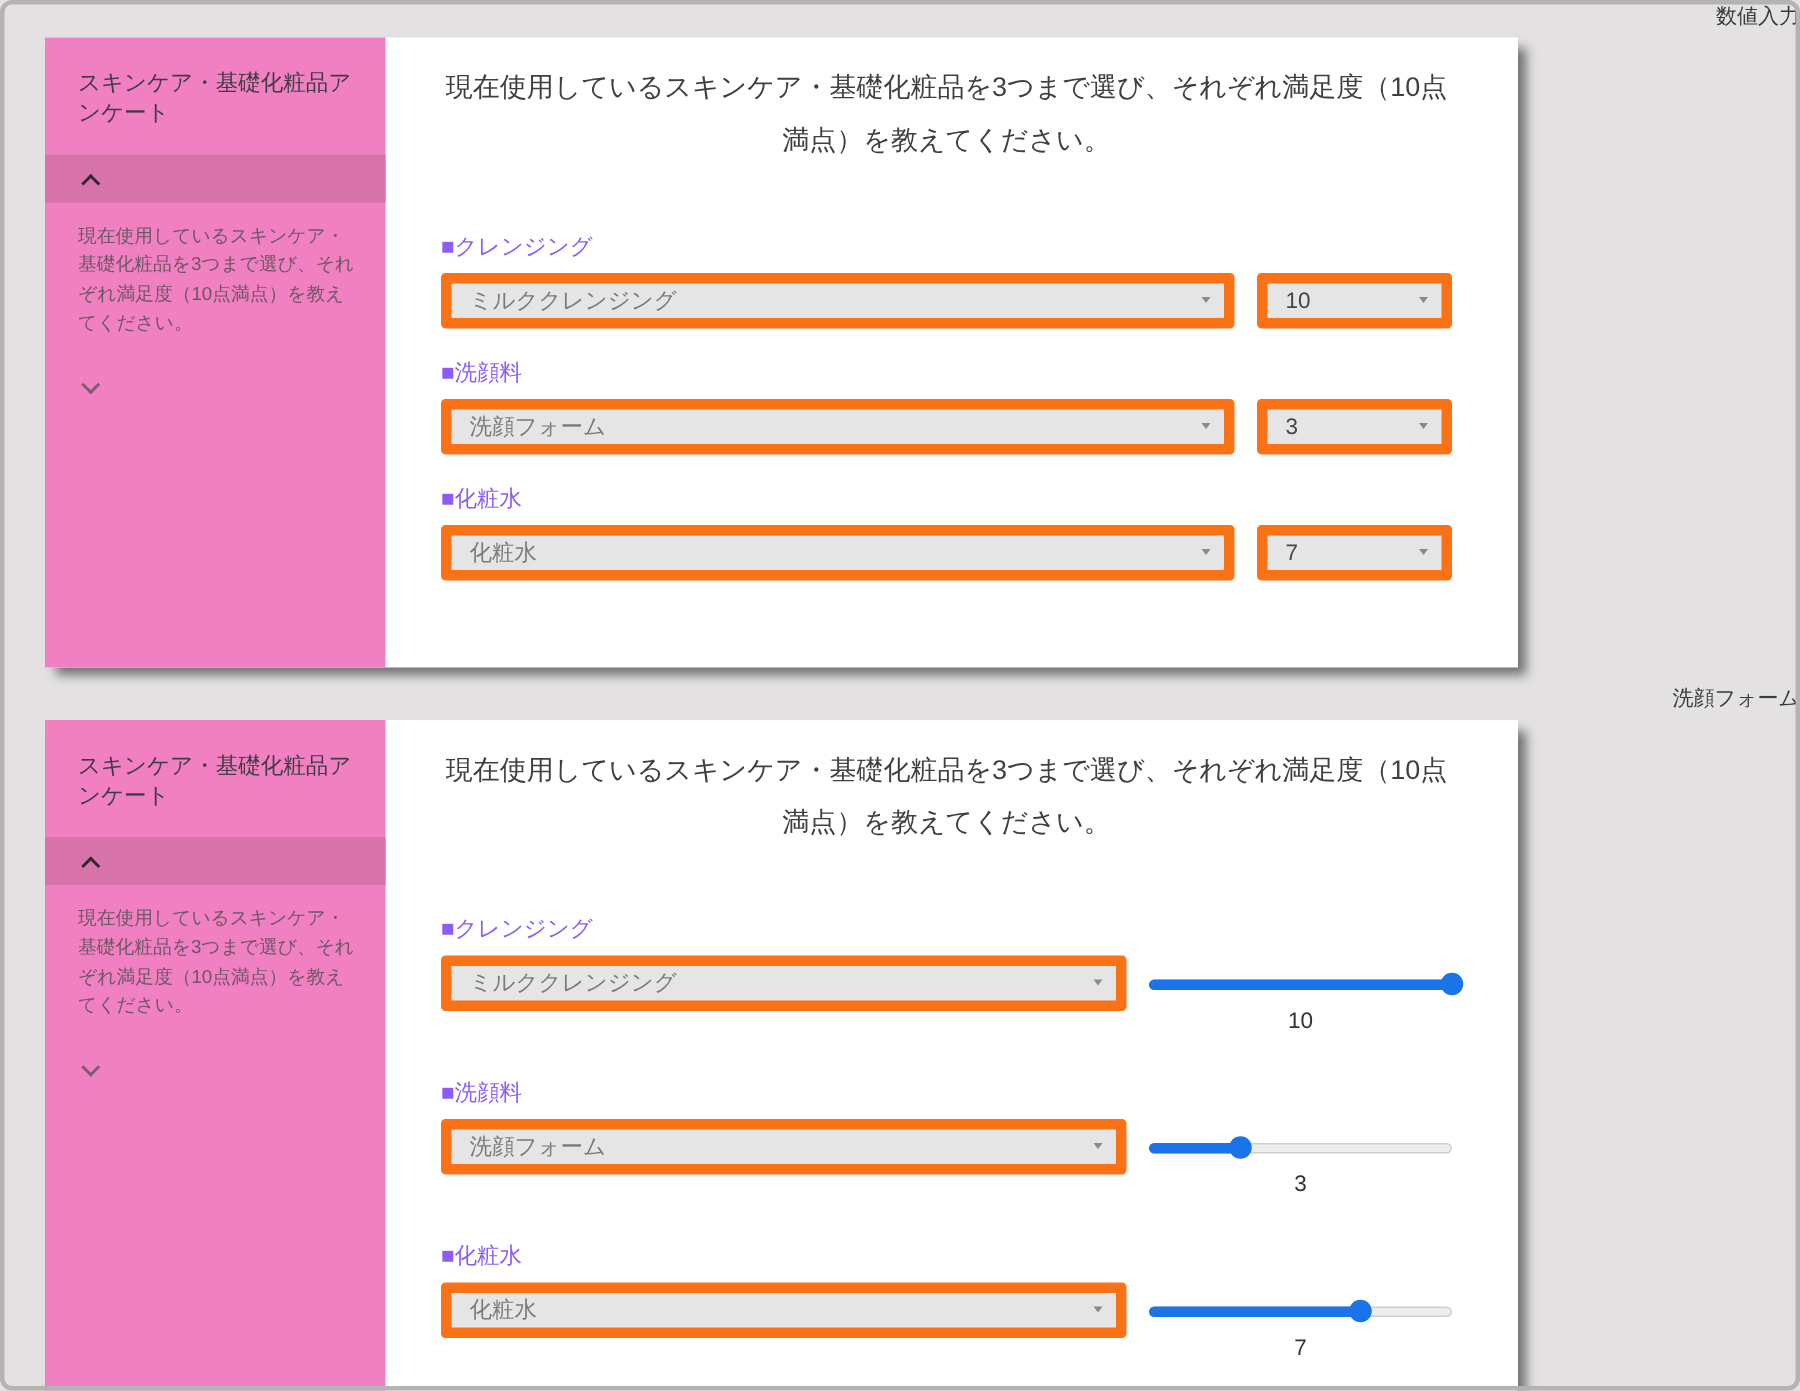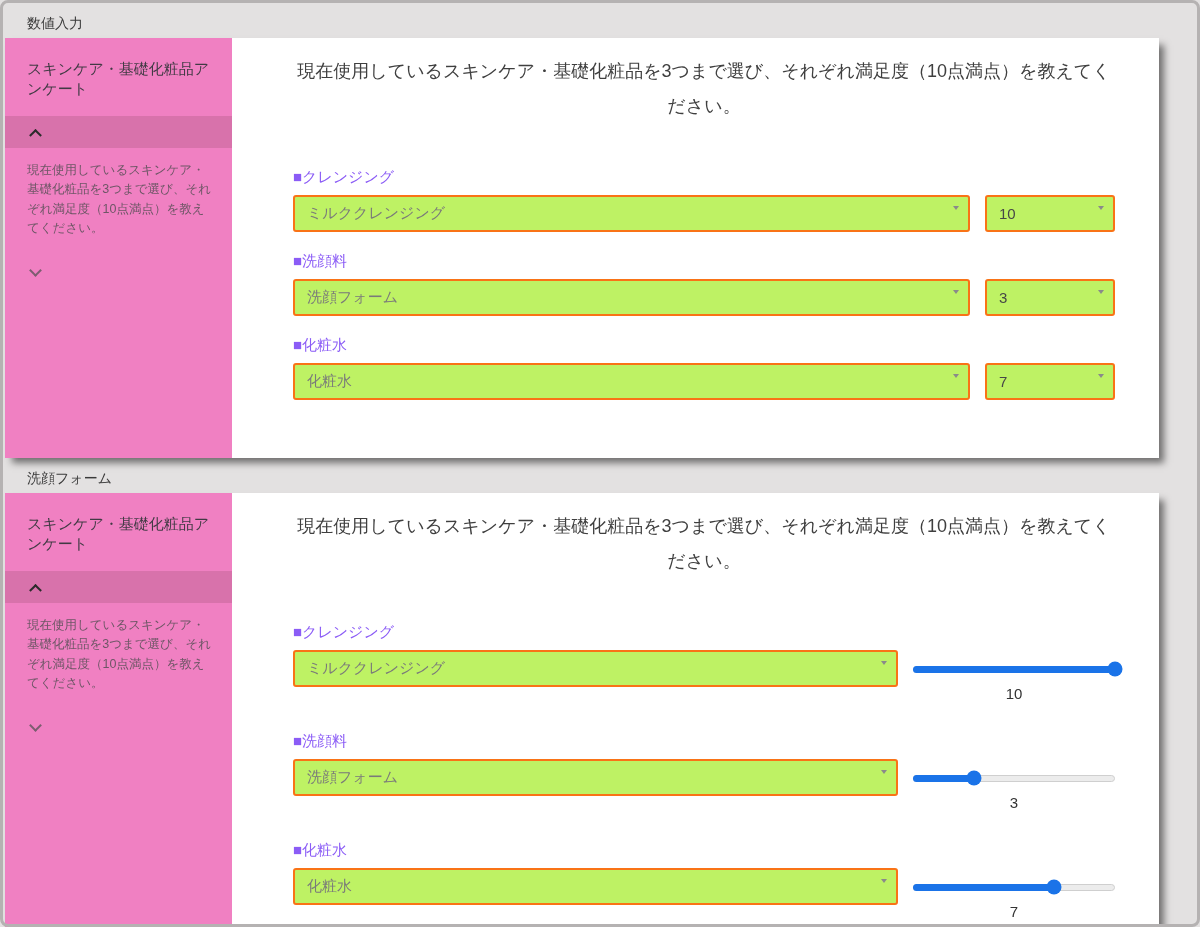--- a/index.html
+++ b/index.html
@@ -11,32 +11,32 @@
     position:relative;
   }
   .frame {
     position:fixed; inset:0;
     border:3px solid #b5b2b2;
     border-radius:8px;
     pointer-events:none;
     z-index:50;
   }
   .section-label {
-    margin:15px 0 5px 27px;
+    margin:2px 0 5px 27px;
     font-size:14px;
     color:#3a3a3a;
+    text-align:right;
   }
   .panel {
-    margin-left:5px;
-    width:1154px;
+    margin-left:30px;
+    width:982px;
     min-height:420px;
     background:#ffffff;
     display:flex;
     box-shadow:6px 6px 7px -1px rgba(0,0,0,0.5);
-    gap:24px;
   }
   
   .sidebar {
     flex:0 0 227px;
     background:var(--pink,#f080c2);
     display:flex;
     flex-direction:column;
   }
   .sb-title {
     padding:21px 16px 18px 22px;
@@ -91,23 +91,23 @@
   .item-label {
     font-size:15px;
     color:#8b5cf6;
     margin-bottom:8px;
   }
   .controls { display:flex; gap:15px; align-items:flex-start; }
   .select {
     position:relative;
     flex:1;
     height:37px;
-    border:2px solid #f97316;
+    border:7px solid #f97316;
     border-radius:3px;
-    background:#bef264;
+    background:#e5e5e5;
     display:flex;
     align-items:center;
     padding:0 26px 0 12px;
     font-size:15px;
     color:#7a7a7a;
     cursor:pointer;
   }
   .select.small {
     flex:0 0 130px;
     color:#474747;

